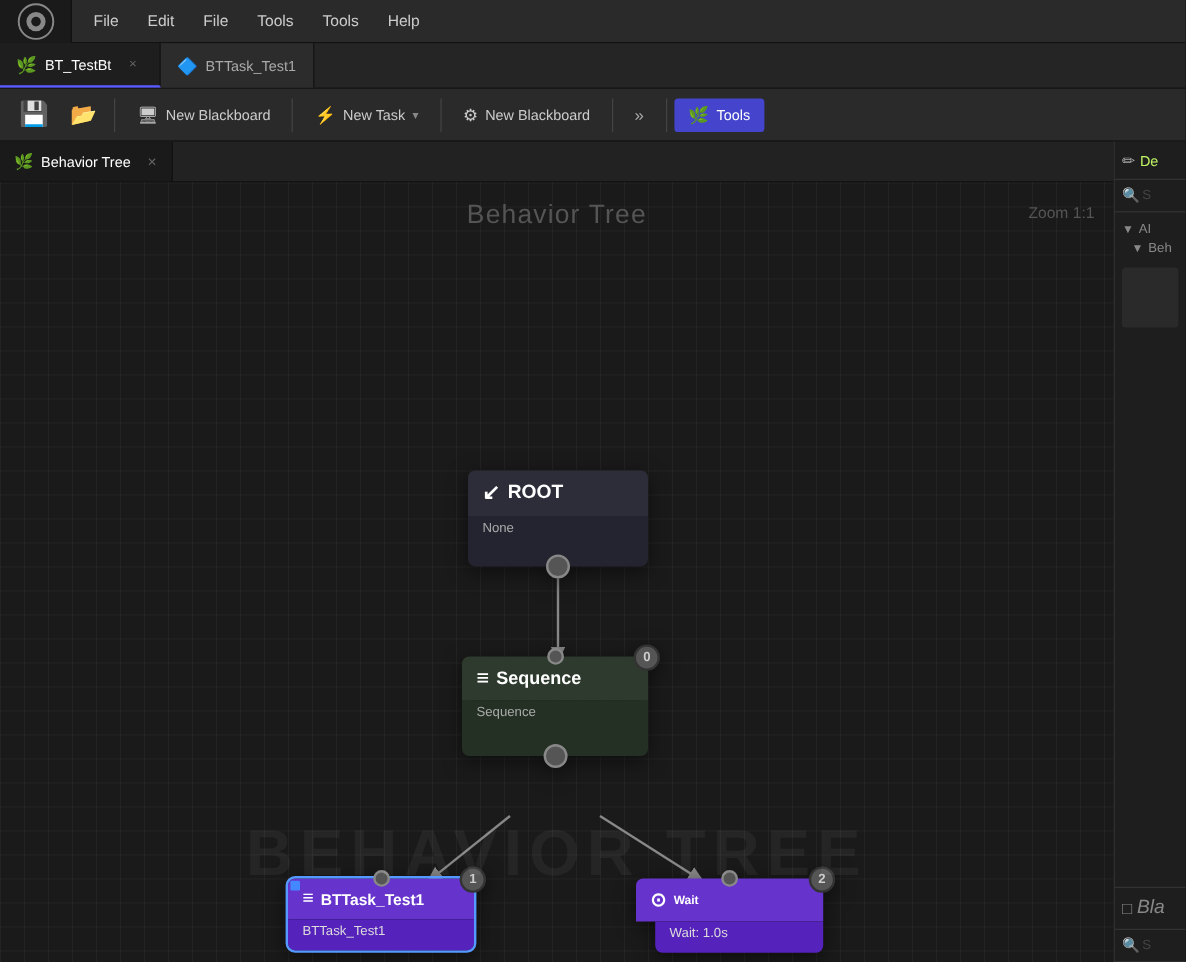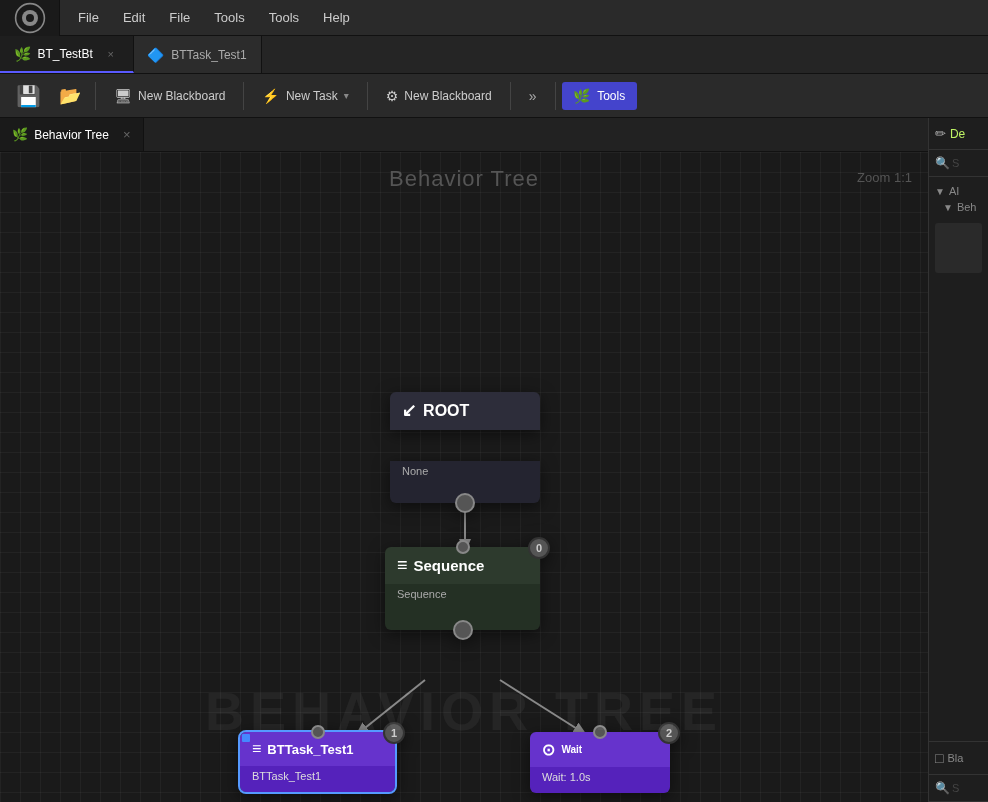--- a/index.html
+++ b/index.html
@@ -128,35 +128,35 @@
     }
     .node-badge {
       position: absolute; top: -10px; right: -10px;
       width: 22px; height: 22px; border-radius: 50%; background: #555;
       display: flex; align-items: center; justify-content: center;
       font-size: 11px; color: #ccc; font-weight: bold; border: 2px solid #333;
     }
 
     
     .root-node .node-header { background: #2d2d3a; }
-    .root-node .node-body { background: #242430; margin-top: 31px; }
+    .root-node .node-body { background: #242430; }
 
     
     .sequence-node .node-header { background: #2d3a2d; }
     .sequence-node .node-body { background: #243024; }
 
     
     .task-node .node-header { background: #5533aa; }
     .task-node .node-body { background: #4422aa; }
     .task-node .node-body { color: #ddd; }
 
     
     .wait-node .node-header { background: #5533aa; }
     .wait-node .node-body { background: #4422aa; }
-    .wait-node .node-body { color: #ddd; }
+    .wait-node .node-body { color: #ddd; margin-left: 16px; }
 
     
     .details-panel {
       width: 60px; background: #1e1e1e; border-left: 1px solid #333;
       display: flex; flex-direction: column;
     }
     .details-header {
       display: flex; align-items: center; gap: 4px; padding: 8px 6px;
       font-size: 12px; color: #aaa; border-bottom: 1px solid #333;
     }
@@ -362,20 +362,20 @@
       </div>
       <div class="details-tree-item" style="padding-left:8px;">
         <span style="font-size:10px;">▼</span>
         <span>Beh</span>
       </div>
 
       <div style="height: 50px; background: #2a2a2a; margin-top: 8px; border-radius: 3px;"></div>
     </div>
     <div class="details-panel-bottom">
       <span style="font-size:14px;">□</span>
-      <span style="font-size:11px; color:#888;">Bla</span>
+      <span style="font-size:16px; color:#888;font-style:italic;">Bla</span>
     </div>
     <div class="details-search" style="border-top:1px solid #333;">
       <span style="font-size:12px; color:#666;">🔍</span>
       <span style="font-size:11px; color:#444; margin-left:2px;">S</span>
     </div>
   </div>
 </div>
 
 </body></html>

